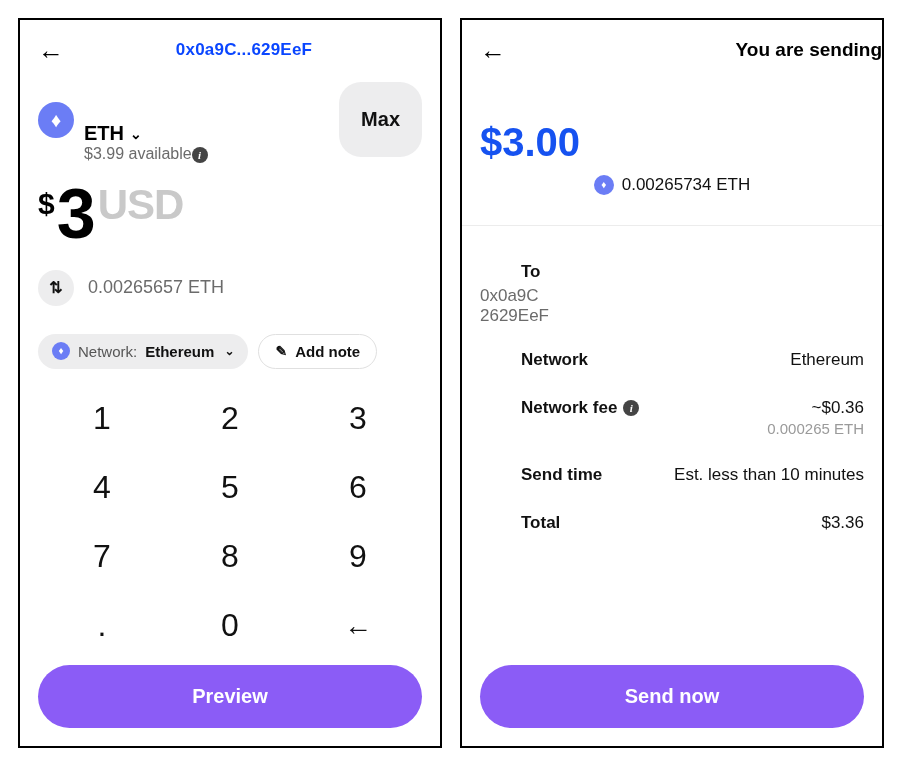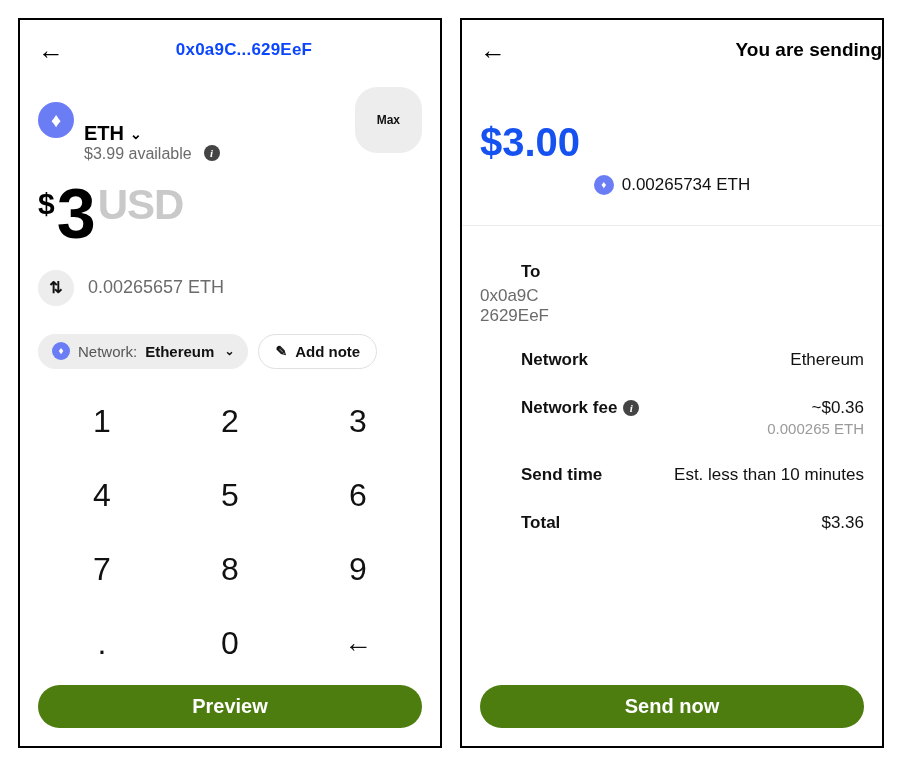--- a/index.html
+++ b/index.html
@@ -22,29 +22,29 @@
   .asset-row { display: flex; align-items: center; gap: 10px; }
   .eth-icon {
     width: 36px; height: 36px; border-radius: 50%; background: #6b7df5;
     display: flex; align-items: center; justify-content: center;
   }
   .eth-diamond { color: #fff; font-size: 20px; line-height: 1; }
   .eth-diamond.xs { color:#fff; font-size: 10px; }
   .asset-texts { display:flex; flex-direction:column; }
   .asset-symbol { font-weight: 800; font-size: 20px; display:flex; align-items:center; gap:6px;margin-top:46px;}
   .asset-symbol .chev { font-size: 14px; }
-  .asset-avail { color:#6b6b6b; font-size: 16px; display:flex; align-items:flex-start; gap:12px;}
+  .asset-avail { color:#6b6b6b; font-size: 16px; display:flex; align-items:flex-end; gap:0;}
   .info-dot {
     width:16px;height:16px;border-radius:50%;background:#444;color:#fff;
     display:inline-flex;align-items:center;justify-content:center;
     font-size:11px; font-style: italic; font-family: Georgia, serif; font-weight:700;
   }
   .max-btn {
     margin-left:auto; background:#ededee; border:none; border-radius:22px;
-    padding:26px 22px; font-weight:800; font-size:12px; color:#111; cursor:pointer;
+    padding:26px 22px; font-weight:800; font-size:20px; color:#111; cursor:pointer;
   }
   .amount-row { display:flex; align-items:flex-start; margin-top: 18px; }
   .dollar-sup { font-size: 30px; font-weight:700; margin-top:6px; margin-right:2px;}
   .amount-val { font-size: 70px; font-weight:700; line-height:0.95; letter-spacing:-2px;}
   .currency-lbl { font-size: 42px; font-weight:600; color:#c9c9c9; margin-left:4px; letter-spacing:-1px;}
   .swap-row { display:flex; align-items:center; gap:14px; margin-top: 22px; }
   .swap-btn {
     width:36px;height:36px;border-radius:50%;background:#ededee;border:none;
     display:flex;align-items:center;justify-content:center;font-size:16px;cursor:pointer;
     color:#111; font-weight:700;
@@ -68,22 +68,22 @@
   .keypad {
     margin-top: 16px; flex:1;
     display:grid;grid-template-columns:repeat(3,1fr);grid-template-rows:repeat(4,1fr);
   }
   .key {
     background:none;border:none;font-size:32px;font-weight:500;color:#111;
     cursor:pointer;
   }
   .key.backspace { font-size:28px; font-weight:500; }
   .primary-btn {
-    background:#4d7c0f;color:#fff;border:none;border-radius:999px;
-    padding:10px 0;font-size:20px;font-weight:700;cursor:pointer;width:100%;
+    background:#8b5cf6;color:#fff;border:none;border-radius:999px;
+    padding:20px 0;font-size:20px;font-weight:700;cursor:pointer;width:100%;
     margin-top:5px;
   }
   
   .hdr2 { display:flex; align-items:center; height:32px; }
   .title-center {
     position:absolute; left:16px; right:0; text-align:right;
     font-weight:800; font-size:19px; pointer-events:none;
   }
   .summary-top { margin-top: 54px; }
   .big-amt { color:#1652f0; font-weight:800; font-size:40px; }

